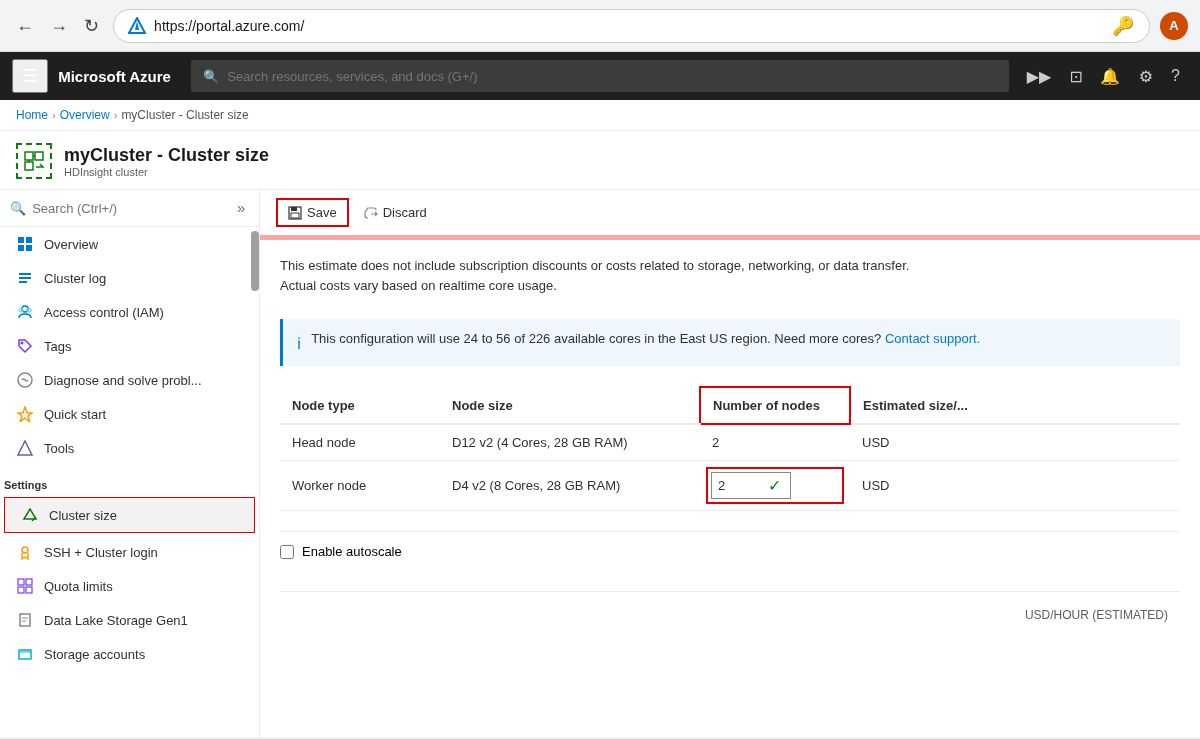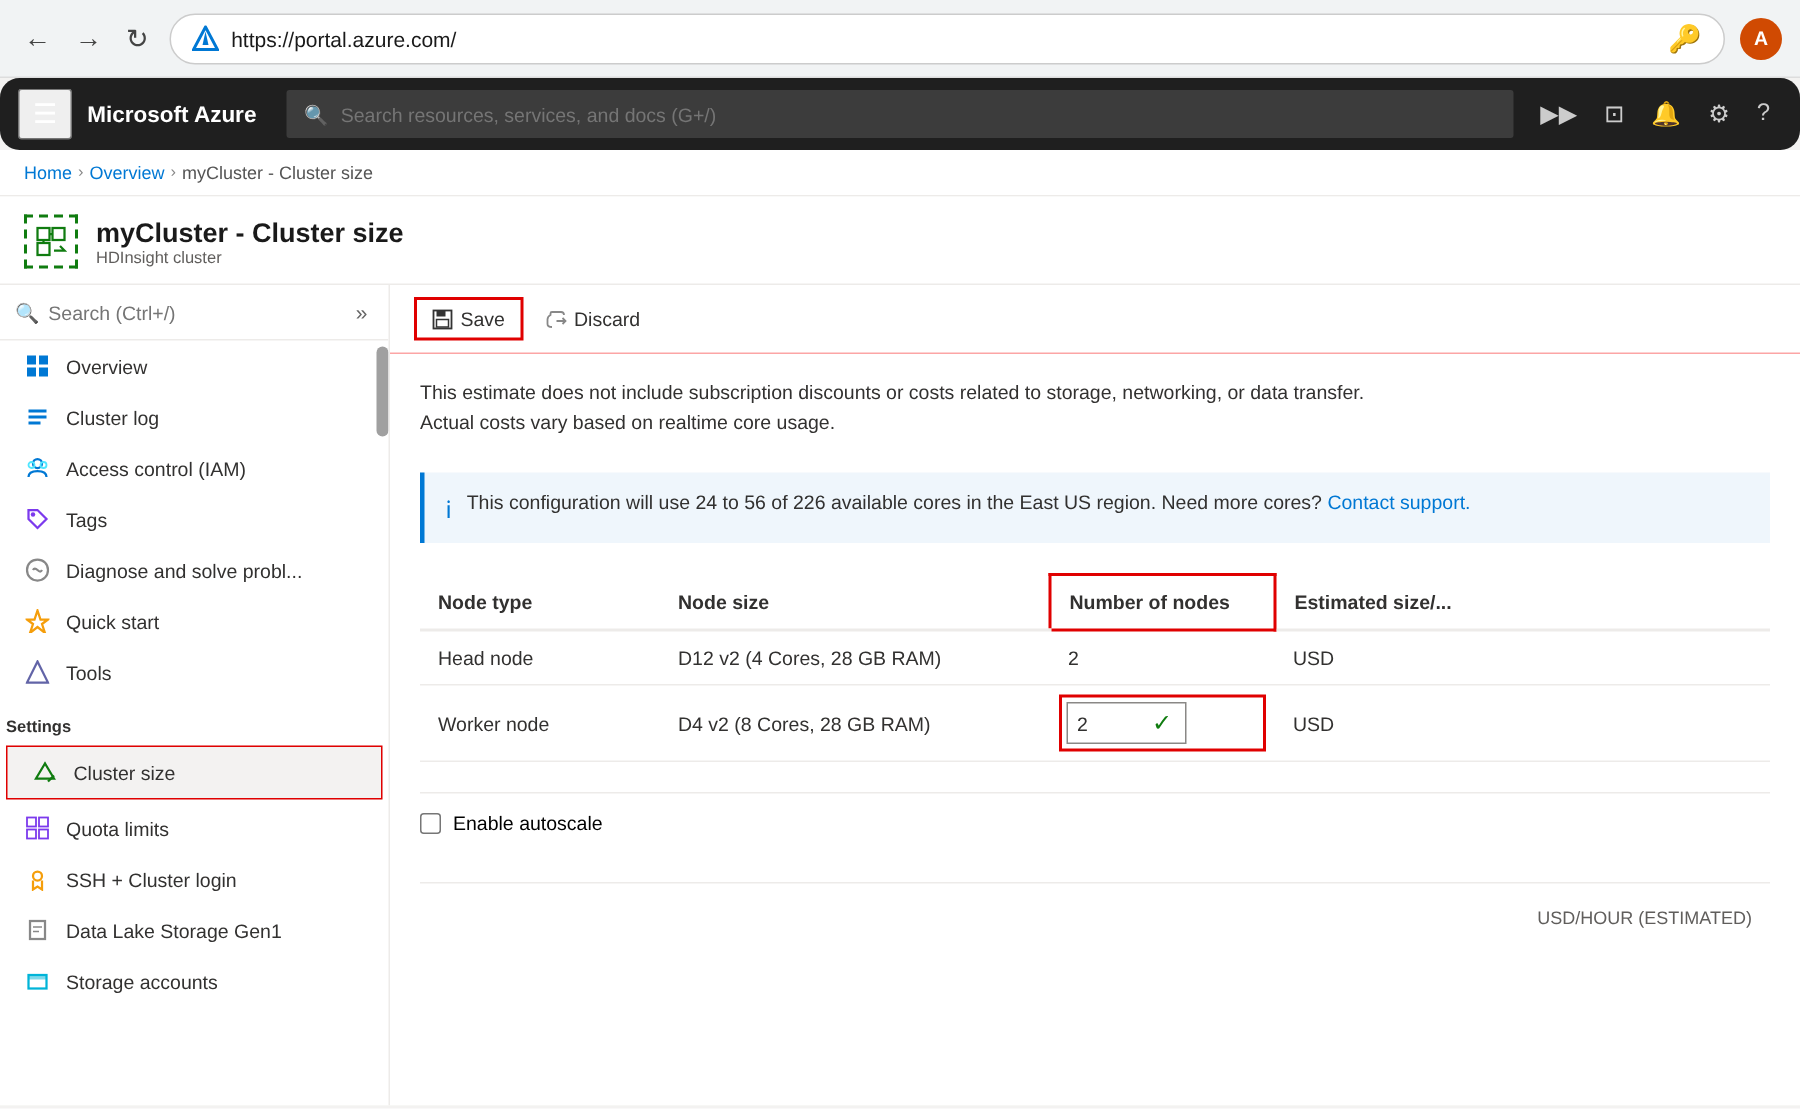--- a/index.html
+++ b/index.html
@@ -36,21 +36,20 @@
 
     
     .azure-topnav {
       background: #1f1f1f;
       color: white;
       display: flex;
       align-items: center;
       height: 48px;
       padding: 0 12px;
       gap: 10px;
-      border-radius: 13px;
     }
     .hamburger { font-size: 18px; cursor: pointer; padding: 4px 8px; color: white; }
     .azure-brand { font-size: 15px; font-weight: 600; color: white; margin-right: 10px; white-space: nowrap; }
     .topnav-search {
       flex: 1;
       background: #3c3c3c;
       border: none;
       border-radius: 2px;
       padding: 6px 12px;
       color: #ccc;
@@ -154,21 +153,21 @@
     .content-area {
       flex: 1;
       overflow-y: auto;
       background: white;
       padding: 0;
     }
     .toolbar {
       display: flex;
       align-items: center;
       padding: 8px 16px;
-      border-bottom: 1px solid #fca5a5;
+      border-bottom: 5px solid #fca5a5;
       gap: 4px;
     }
     .toolbar-btn {
       display: flex; align-items: center; gap: 5px;
       background: none; border: 1px solid transparent;
       padding: 5px 10px; cursor: pointer; font-size: 13px; color: #323130;
     }
     .toolbar-btn.save-btn { border: 2px solid #e00000; }
 
     .content-body { padding: 16px 20px; }
@@ -396,37 +395,37 @@
                 <path d="M2 12 L8 2 L14 12 Z" fill="none" stroke="#107c10" stroke-width="1.5"></path>
                 <line x1="10" y1="14" x2="14" y2="10" stroke="#107c10" stroke-width="1.5"></line>
               </svg>
           </span>
           <span>Cluster size</span>
         </div>
 
         <div class="nav-item">
           <span class="nav-item-icon">
             <svg width="16" height="16" viewBox="0 0 16 16">
+                <circle cx="8" cy="6" r="3" fill="none" stroke="#f59e0b" stroke-width="1.5"></circle>
+                <path d="M5 9 L5 15 L8 13 L11 15 L11 9" fill="none" stroke="#f59e0b" stroke-width="1.5"></path>
+              </svg>
+          </span>
+          <span>SSH + Cluster login</span>
+        </div>
+
+        <div class="nav-item">
+          <span class="nav-item-icon">
+            <svg width="16" height="16" viewBox="0 0 16 16">
                 <rect x="1" y="1" width="6" height="6" fill="none" stroke="#7c3aed" stroke-width="1.2"></rect>
                 <rect x="9" y="1" width="6" height="6" fill="none" stroke="#7c3aed" stroke-width="1.2"></rect>
                 <rect x="1" y="9" width="6" height="6" fill="none" stroke="#7c3aed" stroke-width="1.2"></rect>
                 <rect x="9" y="9" width="6" height="6" fill="none" stroke="#7c3aed" stroke-width="1.2"></rect>
               </svg>
           </span>
           <span>Quota limits</span>
-        </div>
-
-        <div class="nav-item">
-          <span class="nav-item-icon">
-            <svg width="16" height="16" viewBox="0 0 16 16">
-                <circle cx="8" cy="6" r="3" fill="none" stroke="#f59e0b" stroke-width="1.5"></circle>
-                <path d="M5 9 L5 15 L8 13 L11 15 L11 9" fill="none" stroke="#f59e0b" stroke-width="1.5"></path>
-              </svg>
-          </span>
-          <span>SSH + Cluster login</span>
         </div>
 
         <div class="nav-item">
           <span class="nav-item-icon">
             <svg width="16" height="16" viewBox="0 0 16 16">
                 <rect x="3" y="2" width="10" height="12" fill="none" stroke="#888" stroke-width="1.5"></rect>
                 <line x1="5" y1="6" x2="11" y2="6" stroke="#888" stroke-width="1"></line>
                 <line x1="5" y1="9" x2="9" y2="9" stroke="#888" stroke-width="1"></line>
               </svg>
           </span>

